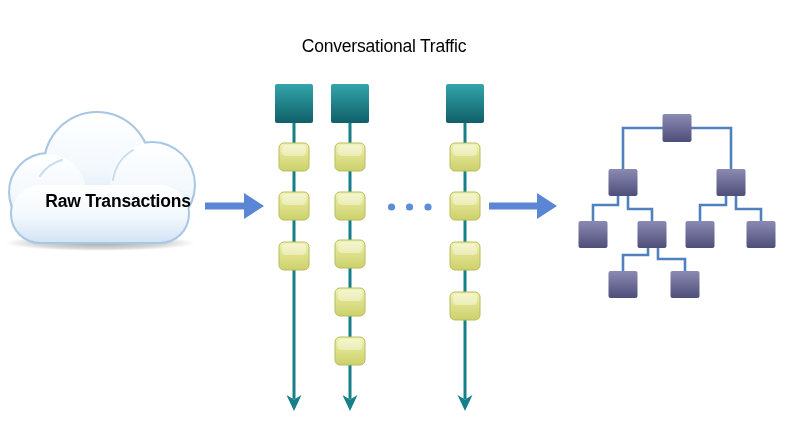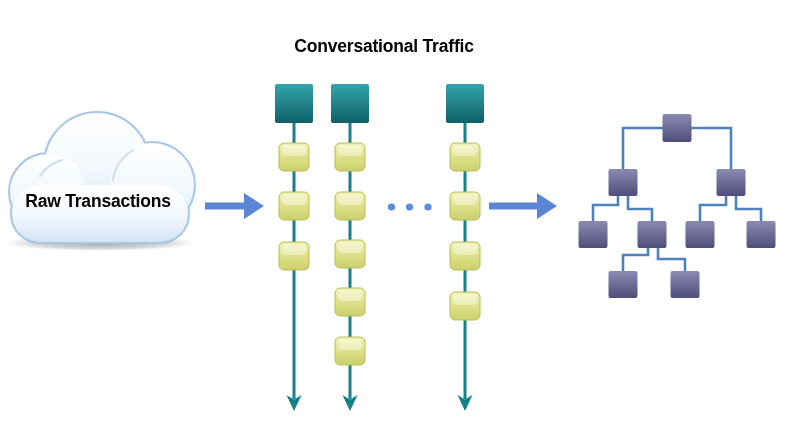--- a/index.html
+++ b/index.html
@@ -1,28 +1,28 @@
 <!DOCTYPE html>
 <html><head>
 <meta charset="utf-8">
 <style>
   html,body{margin:0;padding:0;background:#fff;}
   #stage{
     position:relative;width:790px;height:424px;background:#ffffff;
     font-family:"Liberation Sans", sans-serif;overflow:hidden;
   }
   .diagram-title{
-    position:absolute;font-size:17.5px;font-weight:700;color:#000;
+    position:absolute;font-size:17.5px;font-weight:400;color:#000;
     text-align:center;letter-spacing:-0.2px;white-space:nowrap;
   }
   #title-traffic{left:282px;top:36px;width:204px;}
   #title-service{left:604px;top:36px;width:140px;letter-spacing:0.2px;}
   #cloud-label{
     position:absolute;left:11px;top:191px;width:174px;text-align:center;
-    font-size:17.5px;font-weight:700;color:#000;letter-spacing:-0.2px;white-space:nowrap;
+    font-size:17.5px;font-weight:700;color:#000;letter-spacing:-0.2px;white-space:nowrap;padding-left:20px;
   }
   svg{position:absolute;left:0;top:0;}
 </style>
 </head>
 <body>
 
 <div id="stage">
 
   <svg width="790" height="424" viewBox="0 0 790 424">
     <defs>

